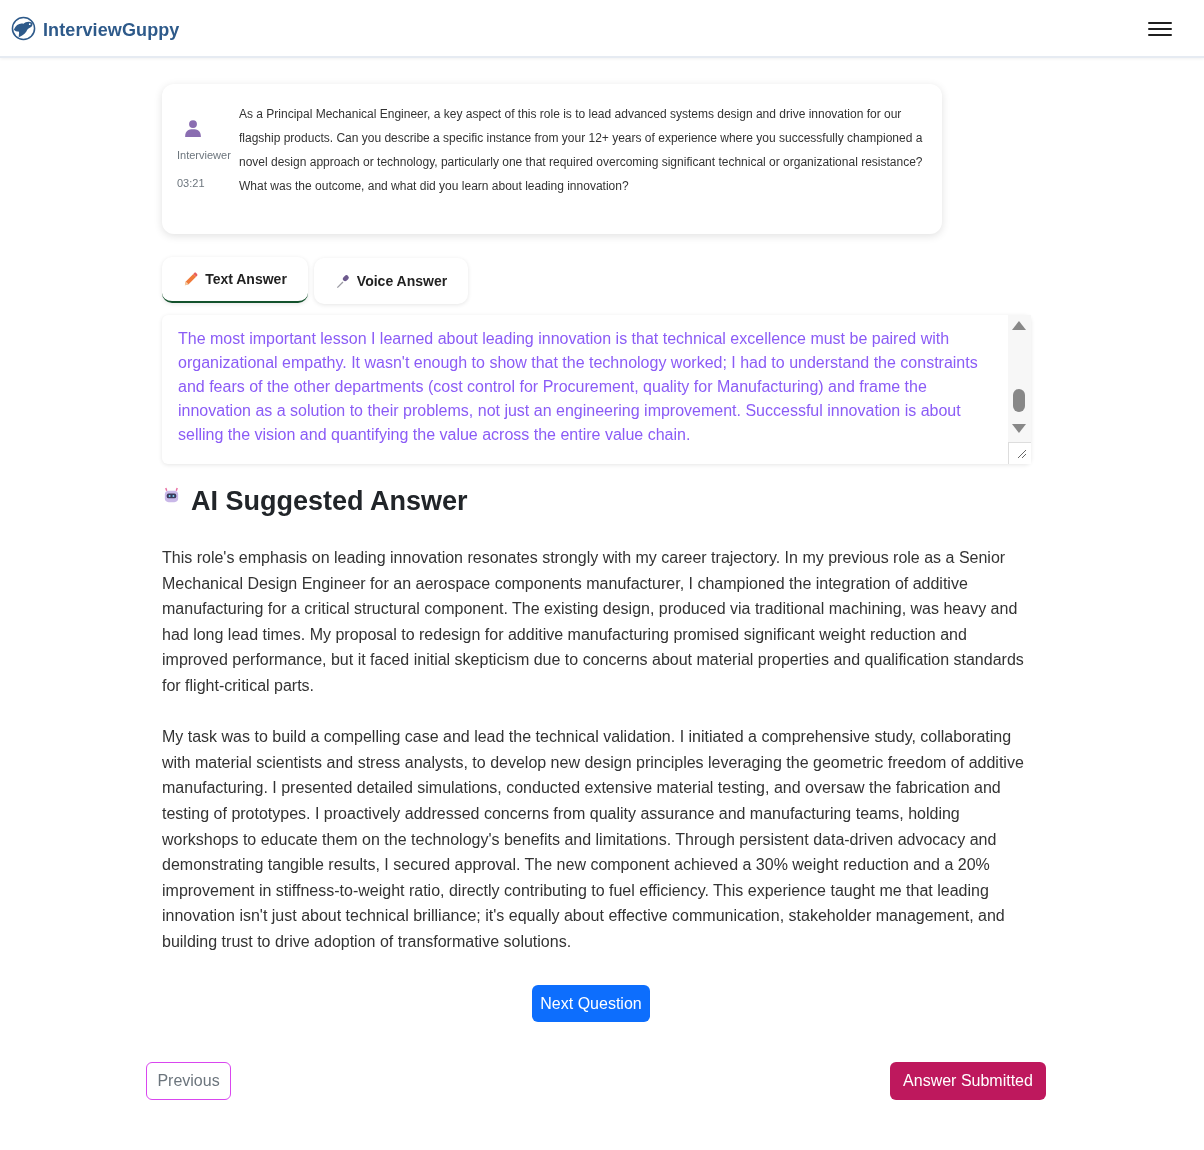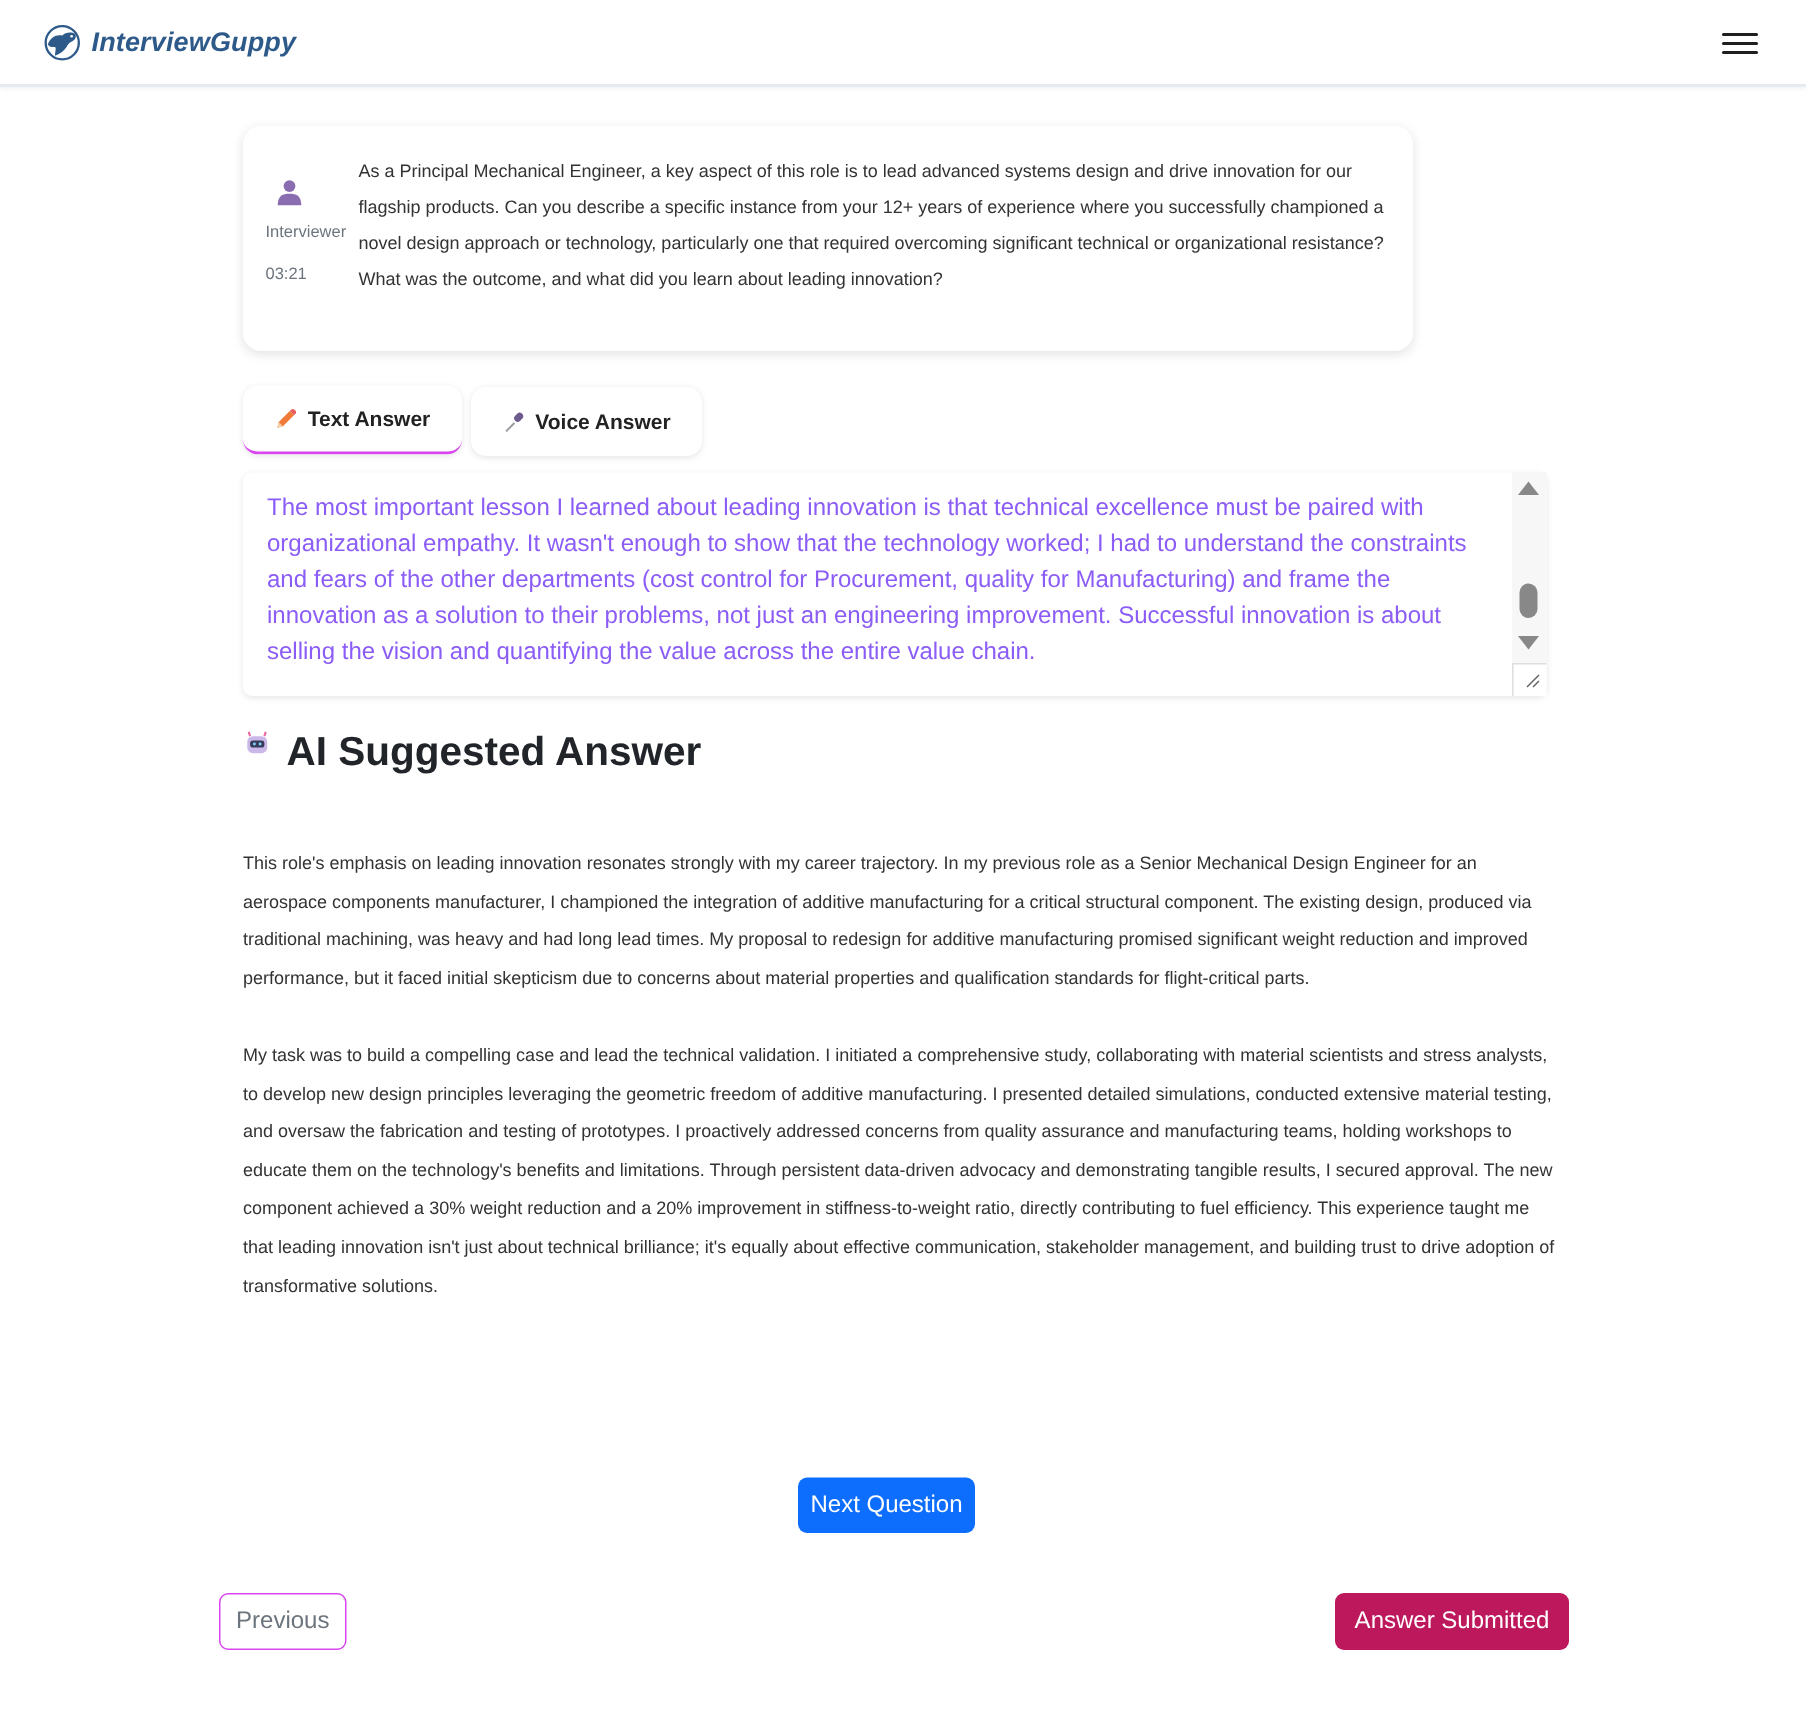--- a/index.html
+++ b/index.html
@@ -4,21 +4,21 @@
   <style>
     * { box-sizing: border-box; margin: 0; padding: 0; }
     html, body { width: 1204px; height: 1150px; background: #ffffff; overflow: hidden; }
     body { font-family: "Liberation Sans", "DejaVu Sans", sans-serif; color: #212529; position: relative; }
 
     .navbar {
       position: absolute; left: 0; top: 0; width: 1204px; height: 58px;
       background: #ffffff; border-bottom: 2px solid #e6ebf2;
       box-shadow: 0 1px 3px rgba(0,0,0,0.06);
     }
-    .brand { position: absolute; left: 29px; top: 16px; display: flex; align-items: center; gap: 7px; font-style: italic; }
+    .brand { position: absolute; left: 11px; top: 16px; display: flex; align-items: flex-end; gap: 7px; }
     .brand-logo { width: 25px; height: 25px; }
     .brand-name { font-size: 18px; font-weight: bold; color: #2e5a8a; letter-spacing: 0.1px; }
     .hamburger { position: absolute; left: 1142px; top: 16px; width: 36px; height: 28px; cursor: pointer; }
     .hamburger span { position: absolute; left: 6px; width: 24px; height: 2px; background: #1f1f1f; border-radius: 1px; }
     .hamburger span:nth-child(1) { top: 6px; }
     .hamburger span:nth-child(2) { top: 12px; }
     .hamburger span:nth-child(3) { top: 18px; }
 
     .question-card {
       position: absolute; left: 162px; top: 84px; width: 780px; height: 150px;
@@ -32,21 +32,21 @@
       position: absolute; left: 77px; top: 18px; width: 690px;
       font-size: 12px; line-height: 24px; color: #333;
     }
 
     .tab {
       position: absolute; height: 46px; background: #fff; border-radius: 10px;
       display: flex; align-items: center; justify-content: center; gap: 7px;
       font-size: 14px; font-weight: bold; color: #222; cursor: pointer;
       box-shadow: 0 1px 4px rgba(0,0,0,0.10);
     }
-    .tab-text { left: 162px; top: 257px; width: 146px; border-bottom: 2px solid #d946ef; }
+    .tab-text { left: 162px; top: 257px; width: 146px; border-bottom: 2px solid #14532d; }
     .tab-voice { left: 314px; top: 258px; width: 154px; }
     .tab svg { width: 15px; height: 15px; }
 
     .answer-box {
       position: absolute; left: 162px; top: 315px; width: 869px; height: 149px;
       background: #fff; border-radius: 6px;
       box-shadow: 0 1px 4px rgba(0,0,0,0.10);
     }
     .answer-text {
       position: absolute; left: 16px; top: 12px; width: 826px;
@@ -56,21 +56,21 @@
     .sb-up { position: absolute; left: 4px; top: 6px; width: 0; height: 0; border-left: 7px solid transparent; border-right: 7px solid transparent; border-bottom: 9px solid #888; }
     .sb-down { position: absolute; left: 4px; top: 109px; width: 0; height: 0; border-left: 7px solid transparent; border-right: 7px solid transparent; border-top: 9px solid #888; }
     .sb-thumb { position: absolute; left: 5px; top: 74px; width: 12px; height: 23px; background: #888; border-radius: 6px; }
     .resize-grip { position: absolute; left: 846px; top: 127px; width: 23px; height: 22px; border-left: 1px solid #ddd; border-top: 1px solid #ddd; background: #fff; }
     .resize-grip svg { position: absolute; left: 8px; top: 6px; }
 
     .ai-heading { position: absolute; left: 162px; top: 486px; display: flex; align-items: flex-start; gap: 10px; }
     .robot-icon { width: 19px; height: 19px; }
     .ai-title { font-size: 27px; font-weight: bold; color: #212529; }
 
-    .ai-body { position: absolute; left: 162px; top: 563px; width: 875px; font-size: 12px; line-height: 25.6px; color: #333; }
+    .ai-body { position: absolute; left: 162px; top: 545px; width: 875px; font-size: 16px; line-height: 25.6px; color: #333; }
     .ai-body p { margin-bottom: 25.6px; }
 
     .btn-next {
       position: absolute; left: 532px; top: 985px; width: 118px; height: 37px;
       background: #0d6efd; color: #fff; border: none; border-radius: 6px;
       font-size: 16px; font-family: "Liberation Sans", sans-serif; cursor: pointer;
     }
     .btn-prev {
       position: absolute; left: 146px; top: 1062px; width: 85px; height: 38px;
       background: #fff; color: #6c757d; border: 1px solid #d946ef; border-radius: 6px;

